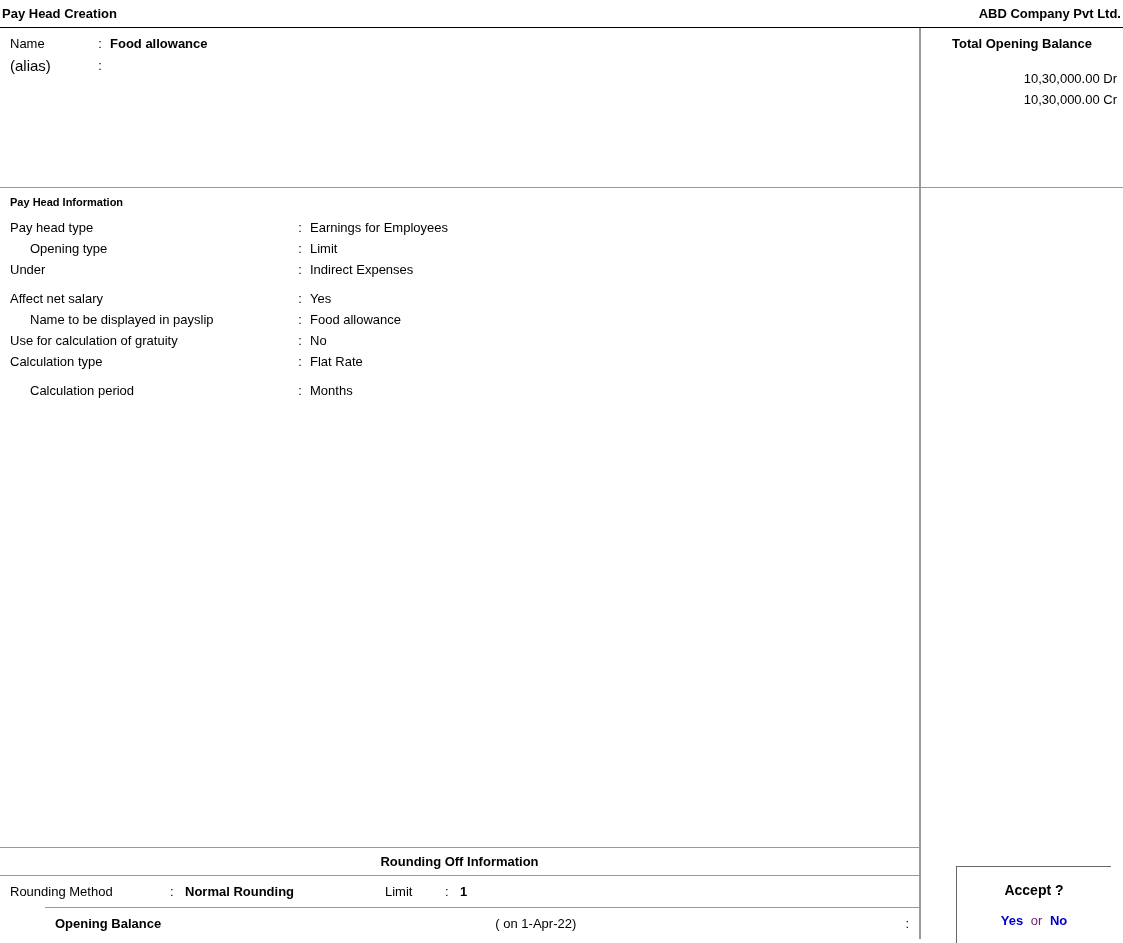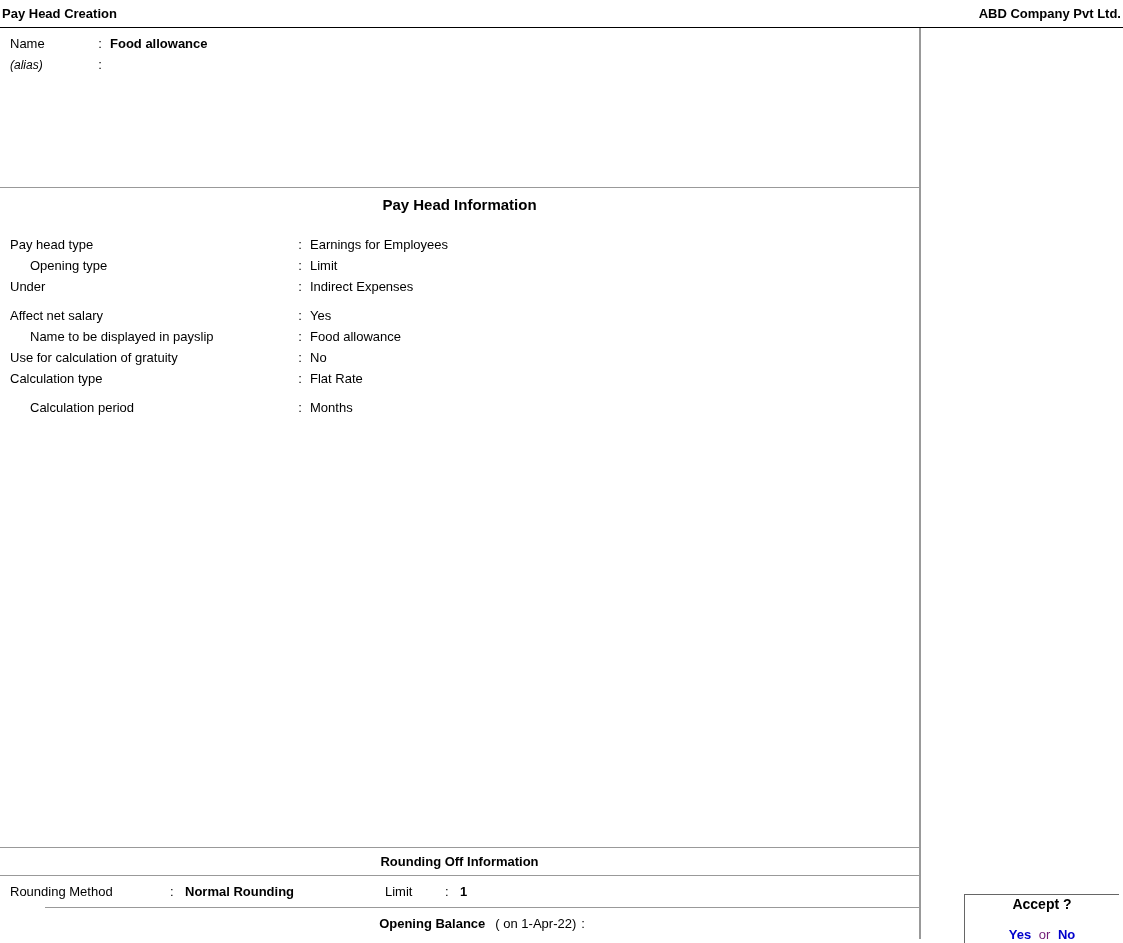--- a/index.html
+++ b/index.html
@@ -66,36 +66,34 @@
     }
     .field-colon {
       width: 20px;
       text-align: center;
     }
     .field-value {
       font-size: 13px;
       font-weight: bold;
     }
     .field-label-italic {
-      font-style: italic;
       width: 80px;
-      font-size: 12px;
+      font-size: 15px;
     }
 
     
     .pay-head-info {
       flex: 1;
       border-bottom: 1px solid #999;
       padding: 8px 10px;
     }
     .section-title {
-      text-align: center;
-      font-weight: bold;
-      margin-bottom: 24px;
-      font-size: 15px;
+      font-weight: bold;
+      margin-bottom: 12px;
+      font-size: 11px;
     }
     .info-row {
       display: flex;
       align-items: baseline;
       margin-bottom: 6px;
     }
     .info-label {
       width: 280px;
       font-size: 13px;
     }
@@ -181,27 +179,27 @@
 
     
     .right-middle {
       flex: 1;
     }
 
     
     .accept-dialog {
       position: absolute;
       bottom: 0;
-      right: 4px;
+      right: 12px;
       width: 155px;
       background: #fff;
       border: 1px solid #666;
       border-bottom: none;
       border-right: none;
-      padding: 1px 10px;
+      padding: 15px 10px;
       text-align: center;
     }
     .accept-question {
       font-size: 14px;
       font-weight: bold;
       margin-bottom: 15px;
     }
     .accept-options {
       font-size: 13px;
     }
@@ -229,21 +227,21 @@
       border-bottom: 1px solid #999;
     }
     .rounding-fields {
       padding: 8px 10px;
     }
     .opening-balance-section {
       padding: 8px 10px;
       border-top: 1px solid #999;
       display: flex;
       align-items: center;
-      justify-content: center;
+      justify-content: space-between;
       margin-left: 45px;
     }
   </style>
 </head>
 <body>
 
 <div class="header">
   <span class="header-left">Pay Head  Creation</span>
   <span class="header-right">ABD Company Pvt Ltd.</span>
 </div>
@@ -340,20 +338,25 @@
         <span class="ob-label">Opening Balance</span>
         <span class="ob-date">( on 1-Apr-22)</span>
         <span class="ob-colon">:</span>
       </div>
     </div>
 
   </div>
 
   <div class="right-panel">
 
+    <div class="total-opening-balance">
+      <div class="tob-title">Total Opening Balance</div>
+      <div class="tob-dr">10,30,000.00 Dr</div>
+      <div class="tob-cr">10,30,000.00 Cr</div>
+    </div>
 
     <div class="right-middle"></div>
 
   </div>
 
 </div>
 
 <div class="accept-dialog">
   <div class="accept-question">Accept ?</div>
   <div class="accept-options">

